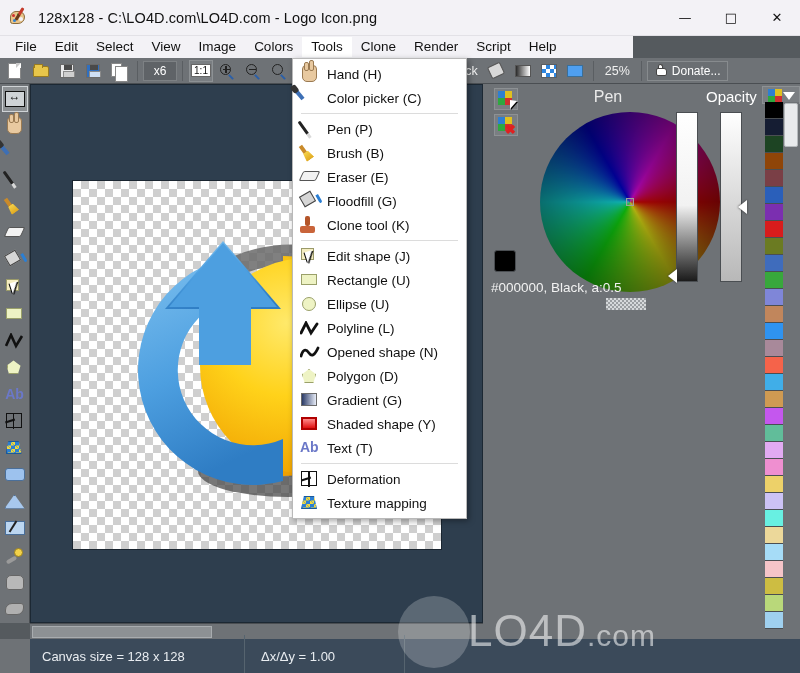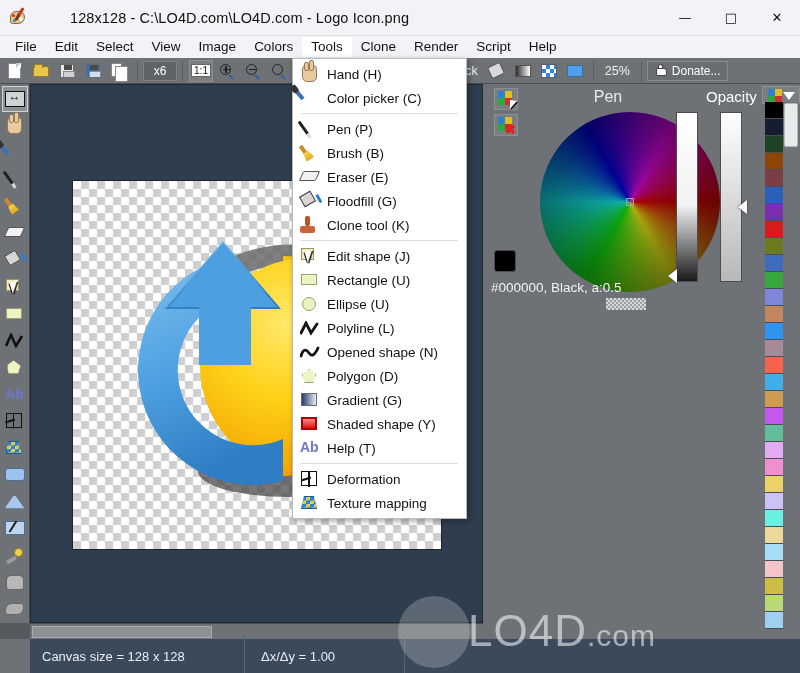--- a/index.html
+++ b/index.html
@@ -8,21 +8,20 @@
     font-family:"Liberation Sans", sans-serif;
     background:#2e3e4e;
   }
   #app { position:relative; width:800px; height:673px; background:#555a5e; }
 
   
   .titlebar {
     position:absolute; left:0; top:0; width:800px; height:36px;
     background:#f3f2f6; display:flex; align-items:center;
     border-bottom:1px solid #e2e1e6;
-    gap:32px;
   }
   .tb-icon { width:20px; height:20px; margin-left:10px; margin-right:8px; position:relative; }
   .palette-glyph { width:20px; height:18px; position:relative; }
   .palette-glyph .body {
     position:absolute; left:0; top:3px; width:15px; height:13px;
     background:#e8c48a; border:1px solid #8a6a3a; border-radius:7px 7px 8px 3px;
   }
   .palette-glyph .hole { position:absolute; left:9px; top:9px; width:4px; height:4px; background:#f3f2f6; border-radius:50%; }
   .palette-glyph .dot { position:absolute; width:3px; height:3px; border-radius:50%; }
   .palette-glyph .brush {
@@ -30,21 +29,21 @@
     background:linear-gradient(#c43a2a,#c43a2a 55%,#6b3a1a 55%,#6b3a1a);
     transform:rotate(32deg); border-radius:1px;
   }
   .tb-title { font-size:14.5px; color:#111; letter-spacing:0.1px; }
   .winbtns { margin-left:auto; display:flex; height:36px; }
   .winbtn { width:46px; height:36px; display:flex; align-items:center; justify-content:center;
             font-size:13px; color:#111; font-family:"DejaVu Sans", sans-serif; }
 
   
   .menubar {
-    position:absolute; left:0; top:36px; width:800px; height:22px;
+    position:absolute; left:0; top:36px; width:633px; height:22px;
     background:#f3f2f6; display:flex; align-items:center; padding-left:6px;
   }
   .menuitem { font-size:13.5px; color:#111; padding:2px 9px; line-height:16px; }
   .menuitem.active { background:#ffffff; }
 
   
   .toolbar {
     position:absolute; left:0; top:58px; width:800px; height:26px;
     background:#6e7276; display:flex; align-items:center;
     border-bottom:1px solid #4a4e52;
@@ -777,21 +776,21 @@
     <div class="mrow">
       <span class="mi-ico">
           <i class="shsh-i"></i>
         </span>
       <span class="mi-lbl">Shaded shape (Y)</span>
     </div>
     <div class="mrow">
       <span class="mi-ico">
         <span class="text-i">Ab</span>
       </span>
-      <span class="mi-lbl">Help (T)</span>
+      <span class="mi-lbl">Text (T)</span>
     </div>
 
     <div class="msep"></div>
 
     <div class="mrow">
       <span class="mi-ico">
           <i class="deform-i"></i>
         </span>
       <span class="mi-lbl">Deformation</span>
     </div>

